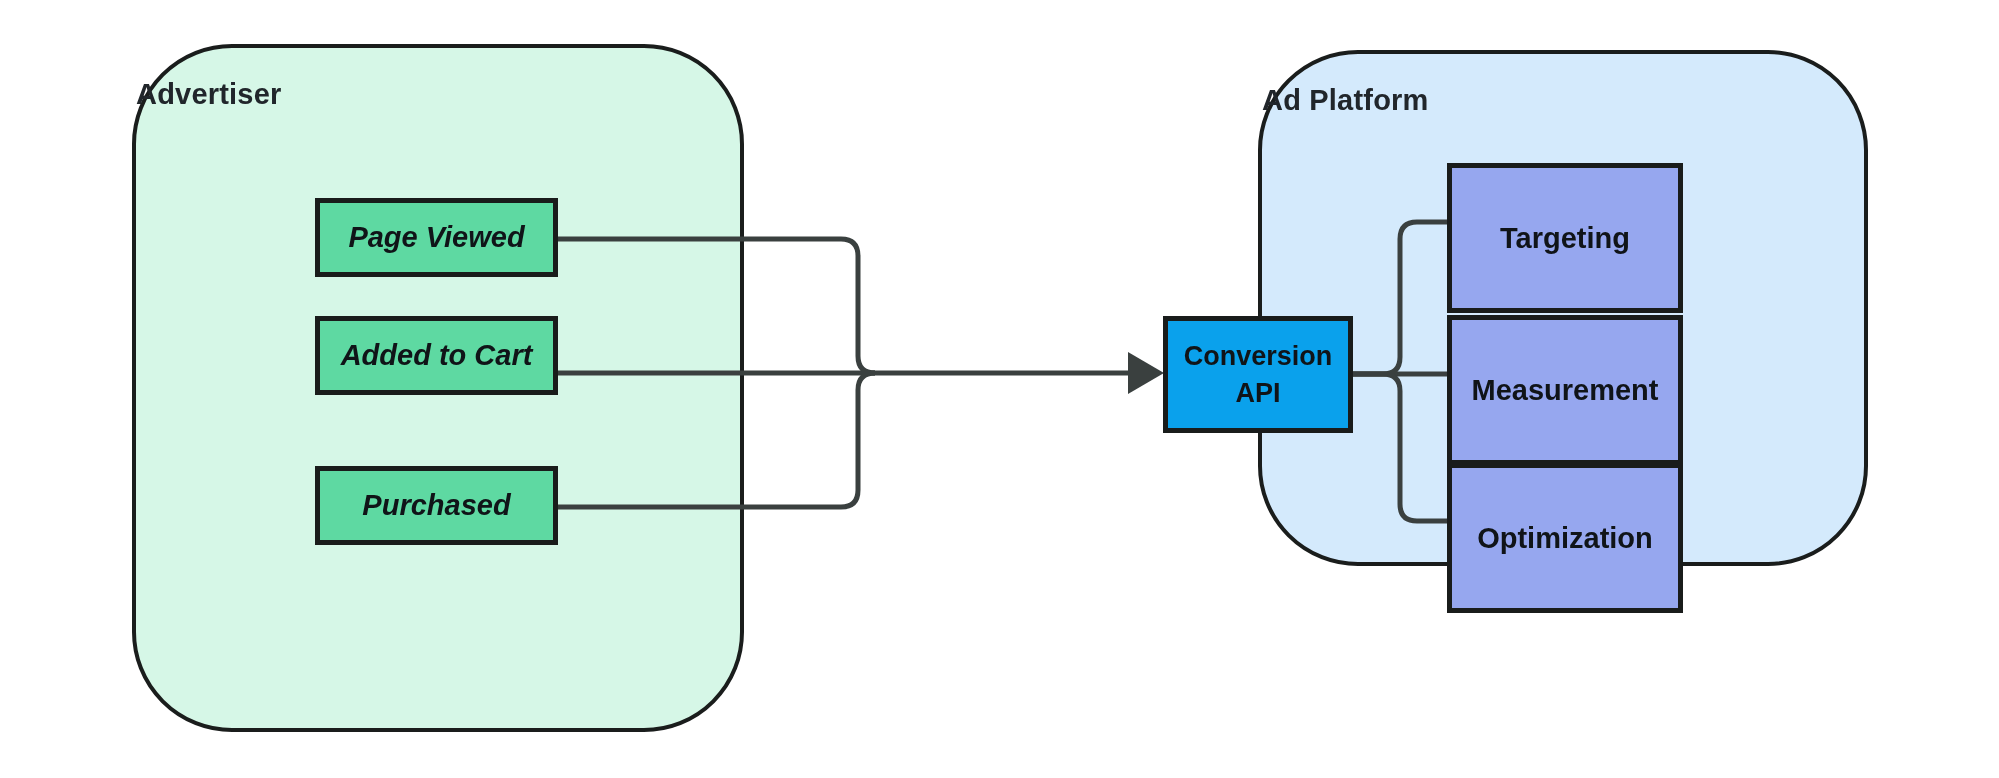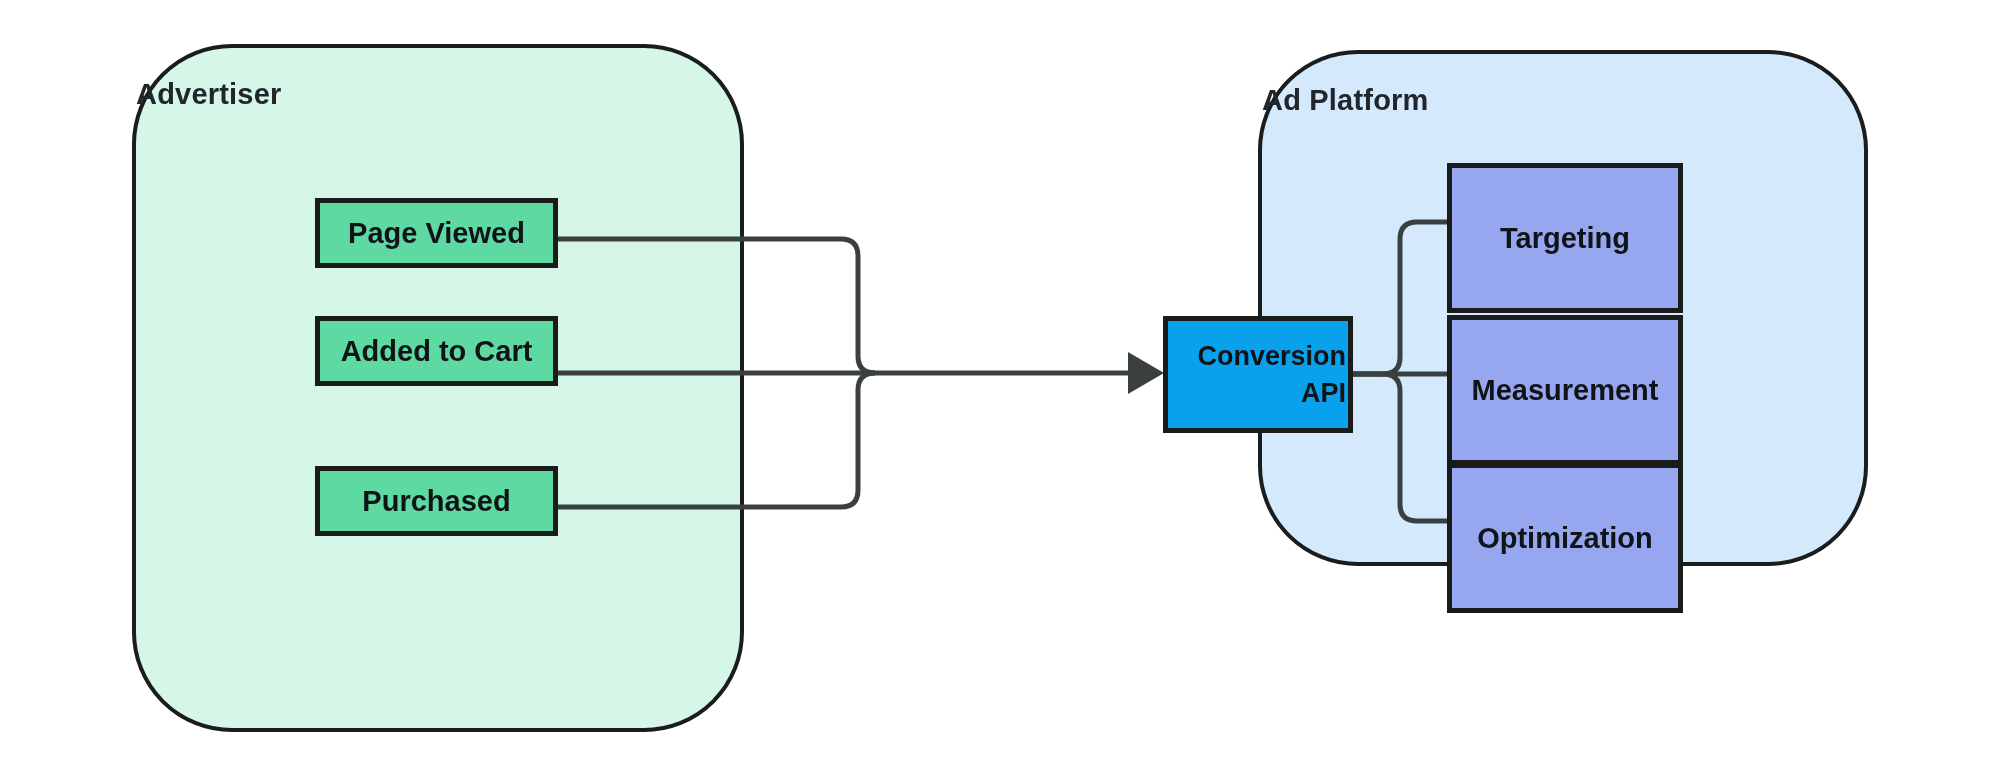--- a/index.html
+++ b/index.html
@@ -74,23 +74,24 @@
     justify-content: center;
     text-align: center;
     font-weight: bold;
     color: var(--node-text, #101418);
     border: 5px solid #191c1b;
     z-index: 3;
   }
   .green-node {
     left: 315px;
     width: 243px;
-    height: 70px;
+    height: 79px;
     font-size: 29px;
     background: var(--green, #5ed9a2);
+    font-style: italic;
   }
   #node-page-viewed  { top: 198px; }
   #node-added-to-cart{ top: 316px; }
   #node-purchased    { top: 466px; }
 
   .purple-node {
     left: 1447px;
     width: 236px;
     height: 150px;
     font-size: 29px;
@@ -100,21 +101,20 @@
   #node-measurement  { top: 315px; }
   #node-optimization { top: 463px; }
 
   #node-capi {
     left: 1163px; top: 316px;
     width: 190px; height: 117px;
     font-size: 27px;
     line-height: 37px;
     background: var(--capi, #0aa1ec);
     padding: 16px 2px;
-    text-align: right;
   }
 </style>
 </head>
 <body>
 
 <div id="stage">
 
   <div id="advertiser-container" class="group-container">
     <div class="group-title">Advertiser</div>
   </div>

